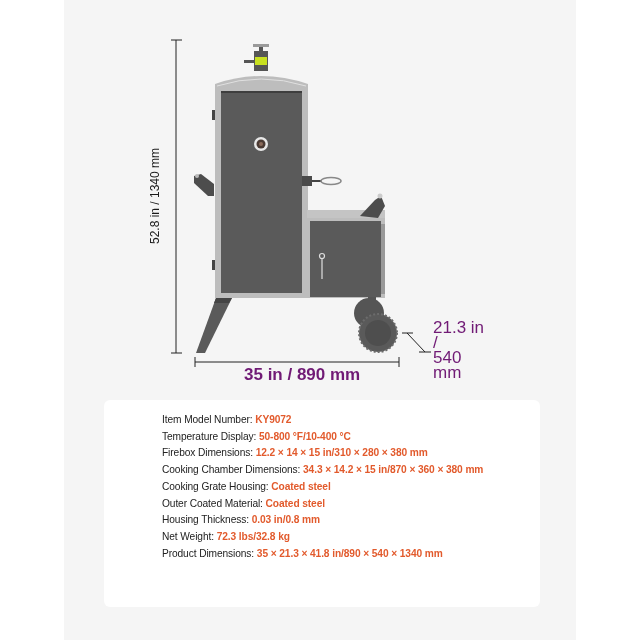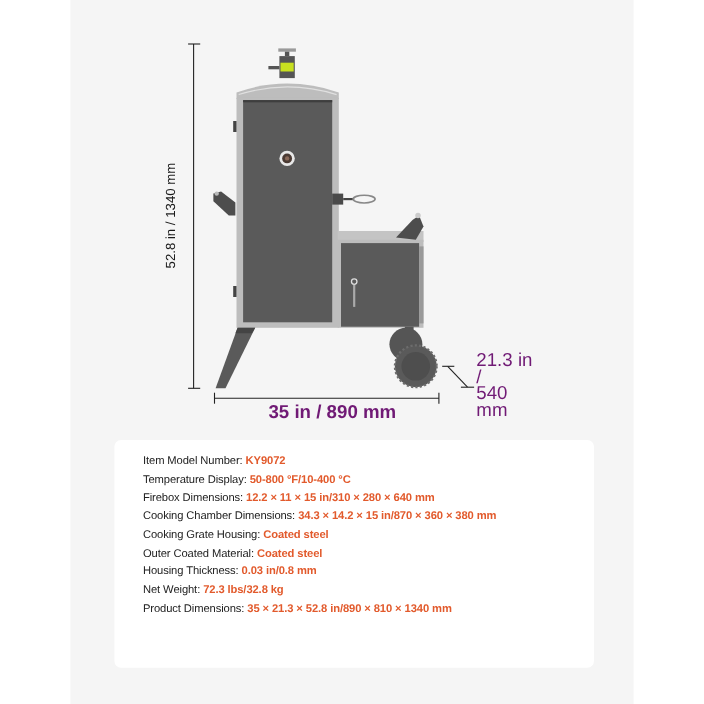--- a/index.html
+++ b/index.html
@@ -18,21 +18,21 @@
   }
   .dim-horiz { left: 244px; top: 367px; font-weight: bold; }
   .dim-depth { left: 433px; top: 320px; width: 60px; }
 
   .card {
     position: absolute; left: 104px; top: 400px; width: 436px; height: 207px;
     background: #ffffff; border-radius: 6px;
   }
   .specs { position: absolute; left: 26px; top: 12px; }
   .spec-row {
-    font-size: 10.2px; line-height: 16.7px; color: #222; white-space: nowrap; letter-spacing: -0.1px;
+    font-size: 10.2px; line-height: 16.7px; color: #222; white-space: nowrap; letter-spacing: -0.1px; margin-left: 32px;
   }
   .spec-value { font-weight: bold; }
 </style>
 </head>
 <body>
 
 <div class="panel"></div>
 
 <div class="figure">
   <svg width="640" height="390" viewBox="0 0 640 390">
@@ -119,21 +119,21 @@
   <div class="dim-text dim-depth">
     <div>21.3 in /</div>
     <div>540 mm</div>
   </div>
 </div>
 
 <div class="card">
   <div class="specs">
     <div class="spec-row"><span>Item Model Number: </span><span class="spec-value" style="color:#e25a2c">KY9072</span></div>
     <div class="spec-row"><span>Temperature Display: </span><span class="spec-value" style="color:#e25a2c">50-800 °F/10-400  °C</span></div>
-    <div class="spec-row"><span>Firebox Dimensions: </span><span class="spec-value" style="color:#e25a2c">12.2 × 11 × 15 in/310 × 280 × 640 mm</span></div>
+    <div class="spec-row"><span>Firebox Dimensions: </span><span class="spec-value" style="color:#e25a2c">12.2 × 14 × 15 in/310 × 280 × 380 mm</span></div>
     <div class="spec-row"><span>Cooking Chamber Dimensions: </span><span class="spec-value" style="color:#e25a2c">34.3 × 14.2 × 15 in/870 × 360 × 380 mm</span></div>
     <div class="spec-row"><span>Cooking Grate Housing: </span><span class="spec-value" style="color:#e25a2c">Coated steel</span></div>
     <div class="spec-row"><span>Outer Coated Material: </span><span class="spec-value" style="color:#e25a2c">Coated steel</span></div>
     <div class="spec-row"><span>Housing Thickness: </span><span class="spec-value" style="color:#e25a2c">0.03 in/0.8 mm</span></div>
     <div class="spec-row"><span>Net Weight: </span><span class="spec-value" style="color:#e25a2c">72.3 lbs/32.8 kg</span></div>
-    <div class="spec-row"><span>Product Dimensions: </span><span class="spec-value" style="color:#e25a2c">35 × 21.3 × 52.8 in/890 × 810 × 1340 mm</span></div>
+    <div class="spec-row"><span>Product Dimensions: </span><span class="spec-value" style="color:#e25a2c">35 × 21.3 × 41.8 in/890 × 540 × 1340 mm</span></div>
   </div>
 </div>
 
 </body></html>

